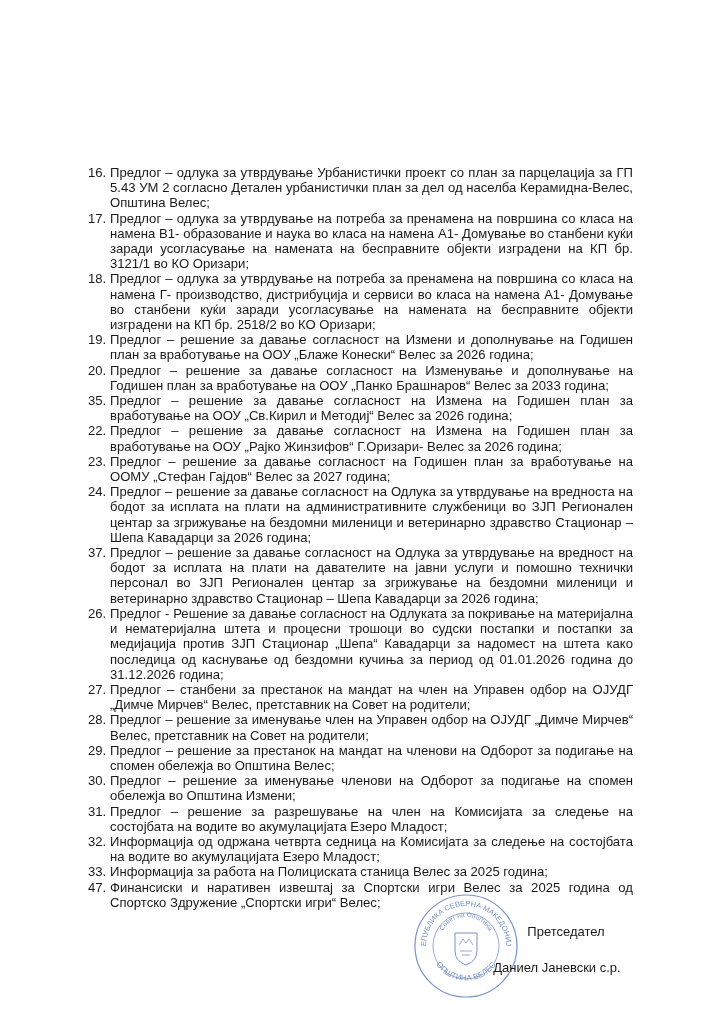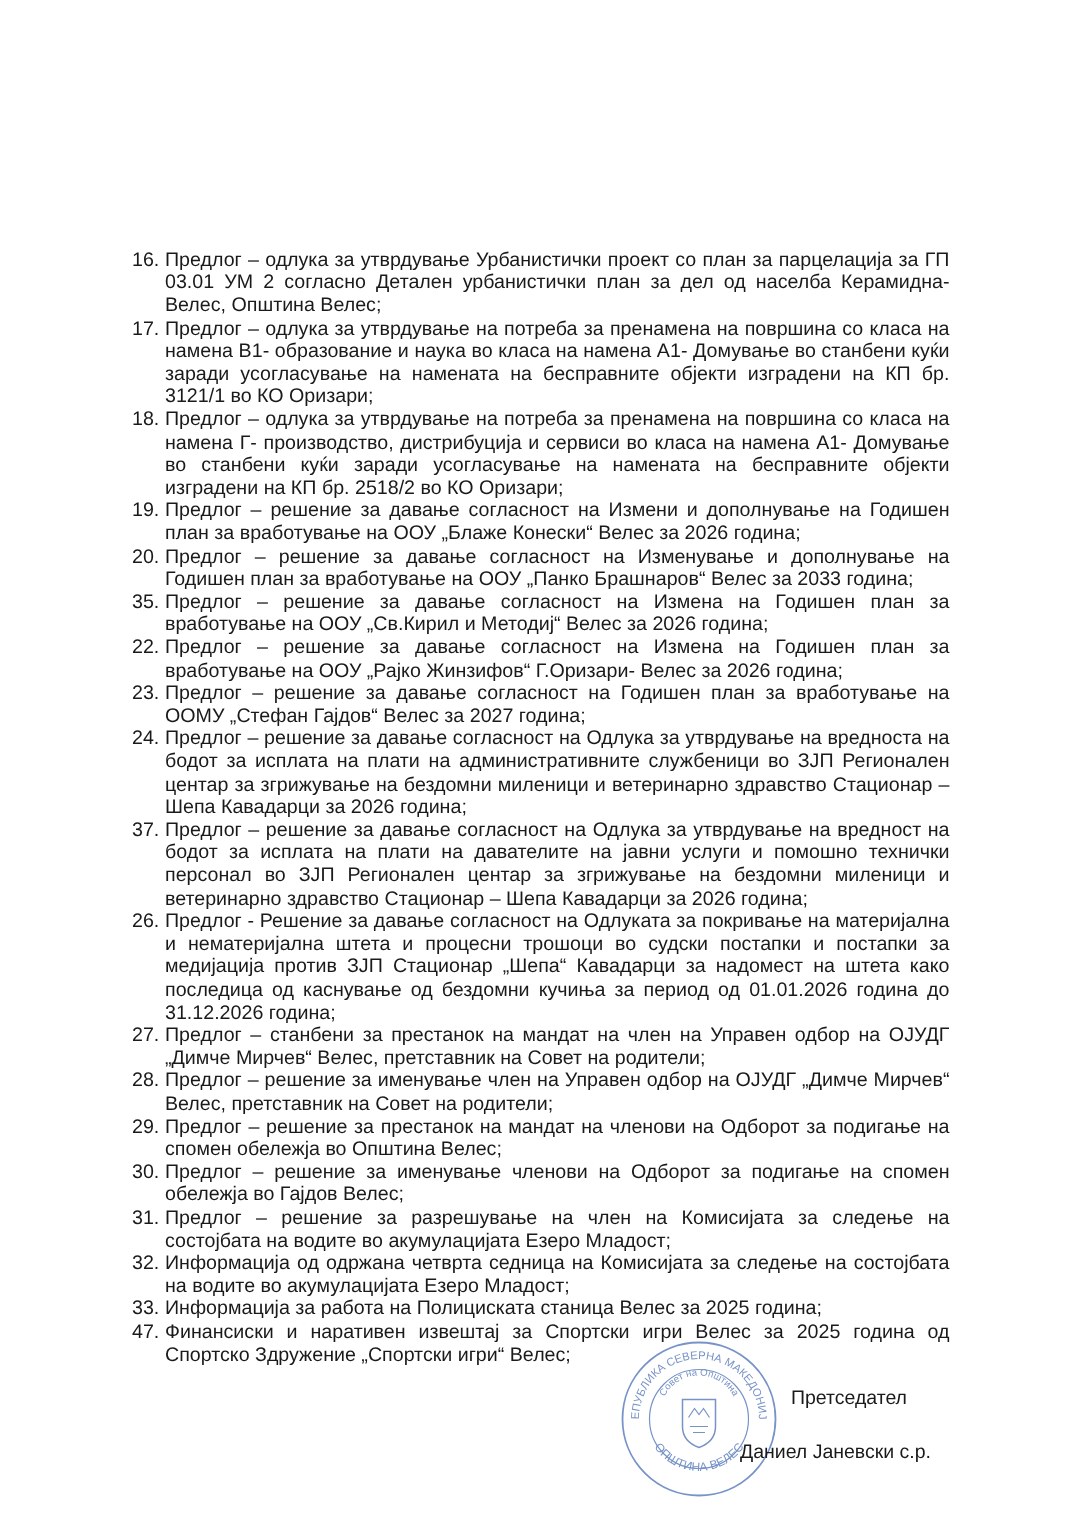--- a/index.html
+++ b/index.html
@@ -25,35 +25,35 @@
     .signature .l1 { padding-left: 52px; margin-top: 40px; }
     .signature .l3 { padding-left: 34px; margin-top: 20px; }
     .seal { position: absolute; left: 413px; top: 893px; width: 106px; height: 106px; z-index: 1; opacity: 0.75; }
   </style>
 </head>
 <body>
 
 <div class="faint-header"></div>
 
 <ol class="agenda" id="agenda">
-    <li><span class="num">16.</span><span>Предлог – одлука за утврдување Урбанистички проект со план за парцелација за ГП 03.01 УМ 2 согласно Детален урбанистички план за дел од населба Керамидна-Велес, Општина Велес;</span></li>
+    <li><span class="num">16.</span><span>Предлог – одлука за утврдување Урбанистички проект со план за парцелација за ГП 5.43 УМ 2 согласно Детален урбанистички план за дел од населба Керамидна-Велес, Општина Велес;</span></li>
     <li><span class="num">17.</span><span>Предлог – одлука за утврдување на потреба за пренамена на површина со класа на намена В1- образование и наука во класа на намена А1- Домување во станбени куќи заради усогласување на намената на бесправните објекти изградени на КП бр. 3121/1 во КО Оризари;</span></li>
     <li><span class="num">18.</span><span>Предлог – одлука за утврдување на потреба за пренамена на површина со класа на намена Г- производство, дистрибуција и сервиси во класа на намена А1- Домување во станбени куќи заради усогласување на намената на бесправните објекти изградени на КП бр. 2518/2 во КО Оризари;</span></li>
     <li><span class="num">19.</span><span>Предлог – решение за давање согласност на Измени и дополнување на Годишен план за вработување на ООУ „Блаже Конески“ Велес за 2026 година;</span></li>
     <li><span class="num">20.</span><span>Предлог – решение за давање согласност на Изменување и дополнување на Годишен план за вработување на ООУ „Панко Брашнаров“ Велес за 2033 година;</span></li>
     <li><span class="num">35.</span><span>Предлог – решение за давање согласност на Измена на Годишен план за вработување на ООУ „Св.Кирил и Методиј“ Велес за 2026 година;</span></li>
     <li><span class="num">22.</span><span>Предлог – решение за давање согласност на Измена на Годишен план за вработување на ООУ „Рајко Жинзифов“ Г.Оризари- Велес за 2026 година;</span></li>
     <li><span class="num">23.</span><span>Предлог – решение за давање согласност на Годишен план за вработување на ООМУ „Стефан Гајдов“ Велес за 2027 година;</span></li>
     <li><span class="num">24.</span><span>Предлог – решение за давање согласност на Одлука за утврдување на вредноста на бодот за исплата на плати на административните службеници во ЗЈП Регионален центар за згрижување на бездомни миленици и ветеринарно здравство Стационар – Шепа Кавадарци за 2026 година;</span></li>
     <li><span class="num">37.</span><span>Предлог – решение за давање согласност на Одлука за утврдување на вредност на бодот за исплата на плати на давателите на јавни услуги и помошно технички персонал во ЗЈП Регионален центар за згрижување на бездомни миленици и ветеринарно здравство Стационар – Шепа Кавадарци за 2026 година;</span></li>
     <li><span class="num">26.</span><span>Предлог - Решение за давање согласност на Одлуката за покривање на материјална и нематеријална штета и процесни трошоци во судски постапки и постапки за медијација против ЗЈП Стационар „Шепа“ Кавадарци за надомест на штета како последица од каснување од бездомни кучиња за период од 01.01.2026 година до 31.12.2026 година;</span></li>
     <li><span class="num">27.</span><span>Предлог – станбени за престанок на мандат на член на Управен одбор на ОЈУДГ „Димче Мирчев“ Велес, претставник на Совет на родители;</span></li>
     <li><span class="num">28.</span><span>Предлог – решение за именување член на Управен одбор на ОЈУДГ „Димче Мирчев“ Велес, претставник на Совет на родители;</span></li>
     <li><span class="num">29.</span><span>Предлог – решение за престанок на мандат на членови на Одборот за подигање на спомен обележја во Општина Велес;</span></li>
-    <li><span class="num">30.</span><span>Предлог – решение за именување членови на Одборот за подигање на спомен обележја во Гајдов Велес;</span></li>
+    <li><span class="num">30.</span><span>Предлог – решение за именување членови на Одборот за подигање на спомен обележја во Општина Измени;</span></li>
     <li><span class="num">31.</span><span>Предлог – решение за разрешување на член на Комисијата за следење на состојбата на водите во акумулацијата Езеро Младост;</span></li>
     <li><span class="num">32.</span><span>Информација од одржана четврта седница на Комисијата за следење на состојбата на водите во акумулацијата Езеро Младост;</span></li>
     <li><span class="num">33.</span><span>Информација за работа на Полициската станица Велес за 2025 година;</span></li>
     <li><span class="num">47.</span><span>Финансиски и наративен извештај за Спортски игри Велес за 2025 година од Спортско Здружение „Спортски игри“ Велес;</span></li>
   </ol>
 
 <svg class="seal" viewBox="0 0 106 106">
   <defs>
     <path id="arcTop" d="M 13 53 A 40 40 0 0 1 93 53"></path>
     <path id="arcBot" d="M 18 60 A 36 36 0 0 0 88 60"></path>

